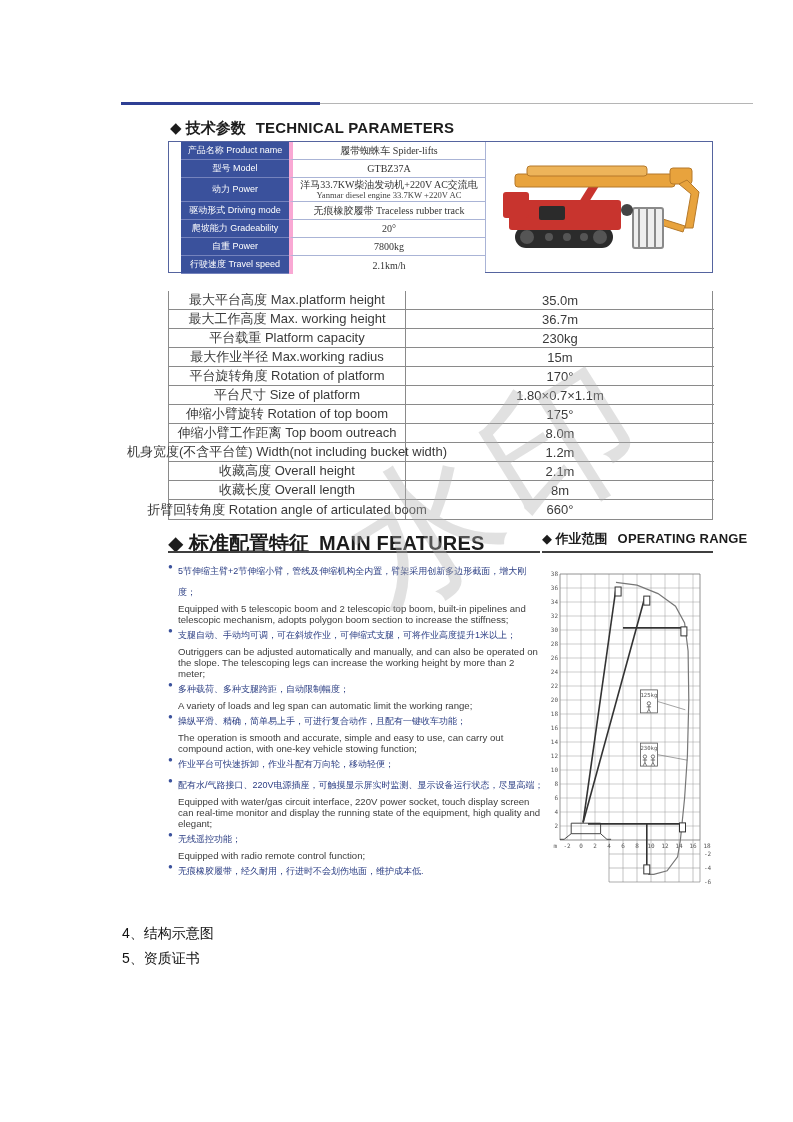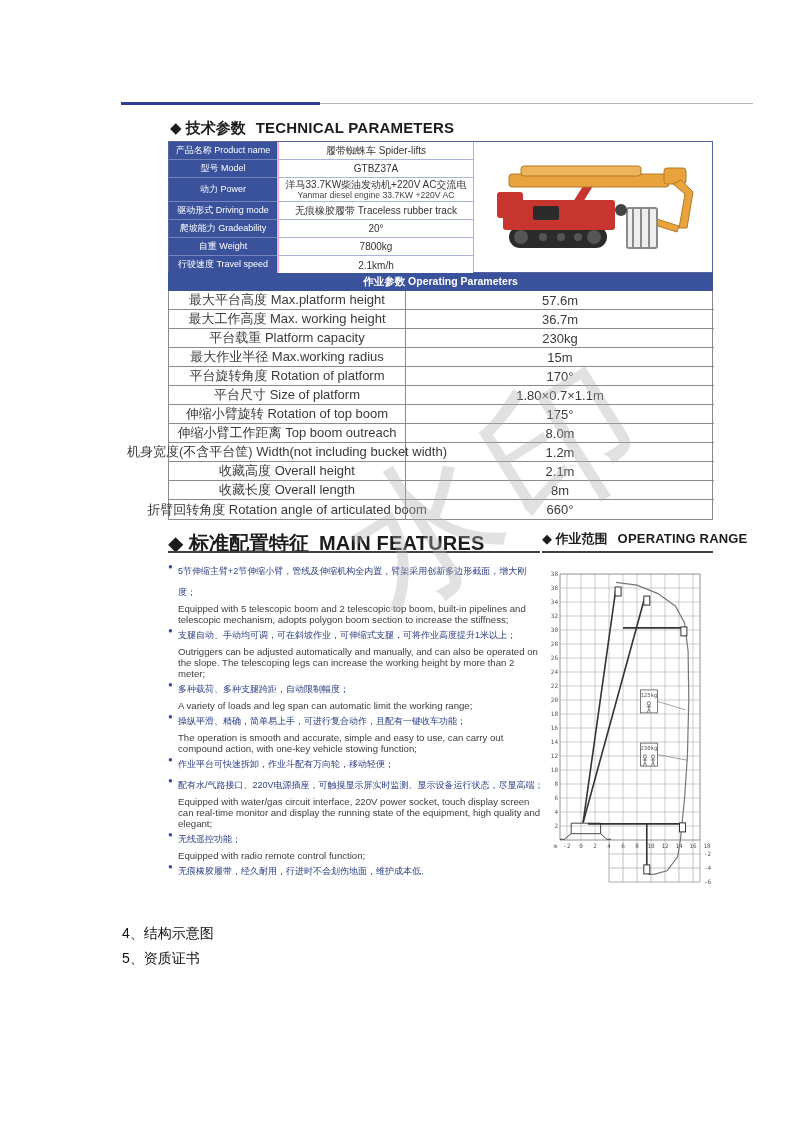--- a/index.html
+++ b/index.html
@@ -9,25 +9,25 @@
   #top-rule{position:absolute;left:121px;top:101px;width:632px;height:4px;display:flex;align-items:center;}
   #top-rule .blue{width:199px;height:3px;background:#2e3f94;}
   #top-rule .gray{flex:1;height:1px;background:#b5b5b5;}
   
   .sec-head{position:absolute;font-weight:bold;color:#1c1c1c;white-space:nowrap;}
   #tech-head{left:170px;top:119px;font-size:15px;}
   .sec-head .en{margin-left:10px;letter-spacing:.2px;}
   
   #t1{position:absolute;left:168px;top:141px;width:545px;height:132px;display:flex;
       border:1px solid #55649f;box-sizing:border-box;}
-  #t1 .lv{display:grid;grid-template-columns:108px 196px;grid-template-rows:18px 18px 24px 18px 18px 18px 18px;width:304px;}
+  #t1 .lv{display:grid;grid-template-columns:108px 196px;grid-template-rows:18px 18px 24px 18px 18px 18px 18px;width:304px;margin-left:12px;}
   #t1 .lab{background:#3a519c;color:#fff;font-size:9px;display:flex;align-items:center;justify-content:center;
            border-bottom:1px solid #7583bd;box-sizing:border-box;white-space:nowrap;}
   #t1 .val{background:#fff;color:#333;font-size:10px;display:flex;flex-direction:column;align-items:center;justify-content:center;
-           border-bottom:1px solid #aab4d6;border-left:2px solid #f9a8d4;box-sizing:border-box;line-height:11px;white-space:nowrap;}
+           border-bottom:1px solid #aab4d6;border-left:4px solid #f9a8d4;box-sizing:border-box;line-height:11px;white-space:nowrap;font-family:Liberation Serif, serif;}
   #t1 .val .sub{font-size:8.6px;color:#444;}
   #t1 .lab:last-of-type,#t1 .val:last-of-type{border-bottom:none;}
   #photo-cell{width:241px;background:#fff;border-left:1px solid #aab4d6;box-sizing:border-box;
               display:flex;align-items:center;justify-content:center;}
   
   #op-bar{position:absolute;left:168px;top:273px;width:545px;height:18px;background:#3a519c;color:#fff;
           font-size:10.5px;font-weight:bold;display:flex;align-items:center;justify-content:center;box-sizing:border-box;}
   #t2{position:absolute;left:168px;top:291px;width:545px;display:grid;grid-template-columns:237px 308px;
       border:1px solid #8a8a8a;border-top:none;box-sizing:border-box;}
   #t2 .c{height:19px;display:flex;align-items:center;justify-content:center;font-size:13px;color:#3a3a3a;
@@ -77,21 +77,21 @@
       <div class="val">GTBZ37A</div>
       <div class="lab">动力 Power</div>
       <div class="val">
         <div>洋马33.7KW柴油发动机+220V AC交流电</div>
         <div class="sub">Yanmar diesel engine  33.7KW +220V AC</div>
       </div>
       <div class="lab">驱动形式 Driving mode</div>
       <div class="val">无痕橡胶履带 Traceless rubber track</div>
       <div class="lab">爬坡能力 Gradeability</div>
       <div class="val">20°</div>
-      <div class="lab">自重 Weight</div>
+      <div class="lab">自重 Power</div>
       <div class="val">7800kg</div>
       <div class="lab">行驶速度 Travel speed</div>
       <div class="val">2.1km/h</div>
     </div>
     <div id="photo-cell">
 
       <svg width="225" height="118" viewBox="0 0 225 118">
 
         <rect x="28" y="78" width="98" height="22" rx="11" fill="#2b2b2b"></rect>
         <circle cx="40" cy="89" r="7" fill="#555"></circle>
@@ -117,24 +117,23 @@
           <rect x="146" y="60" width="30" height="40" rx="2"></rect>
           <line x1="152" y1="60" x2="152" y2="100"></line>
             <line x1="160" y1="60" x2="160" y2="100"></line>
             <line x1="168" y1="60" x2="168" y2="100"></line>
         </g>
         <circle cx="140" cy="62" r="6" fill="#444"></circle>
       </svg>
     </div>
   </div>
 
-  <div id="op-bar">作业参数  Operating Parameters</div>
   <div id="t2">
     <div class="c l">最大平台高度 Max.platform height</div>
-      <div class="c">57.6m</div>
+      <div class="c">35.0m</div>
     <div class="c l">最大工作高度 Max. working height</div>
       <div class="c">36.7m</div>
     <div class="c l">平台载重 Platform capacity</div>
       <div class="c">230kg</div>
     <div class="c l">最大作业半径 Max.working radius</div>
       <div class="c">15m</div>
     <div class="c l">平台旋转角度 Rotation of platform</div>
       <div class="c">170°</div>
     <div class="c l">平台尺寸 Size of platform</div>
       <div class="c">1.80×0.7×1.1m</div>

